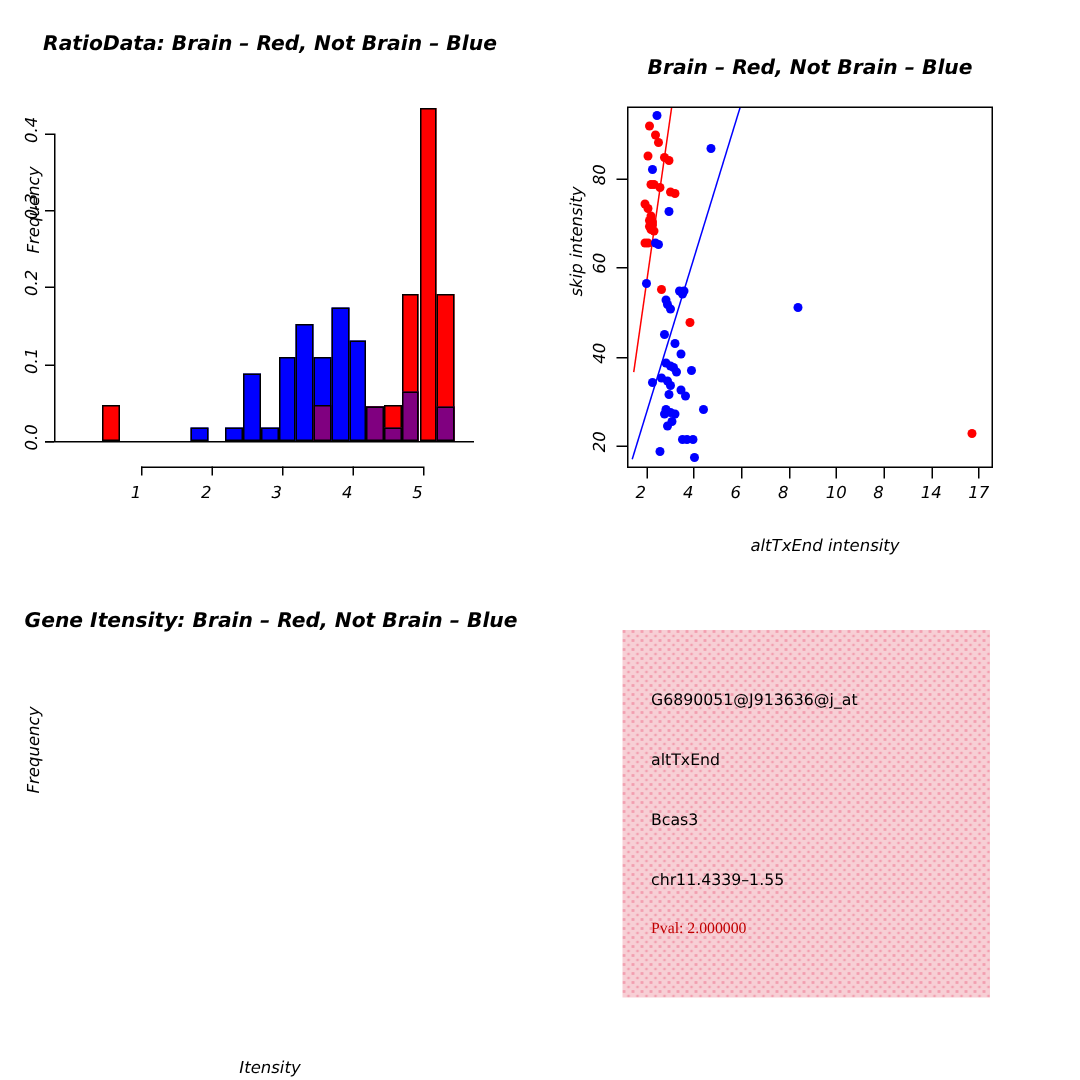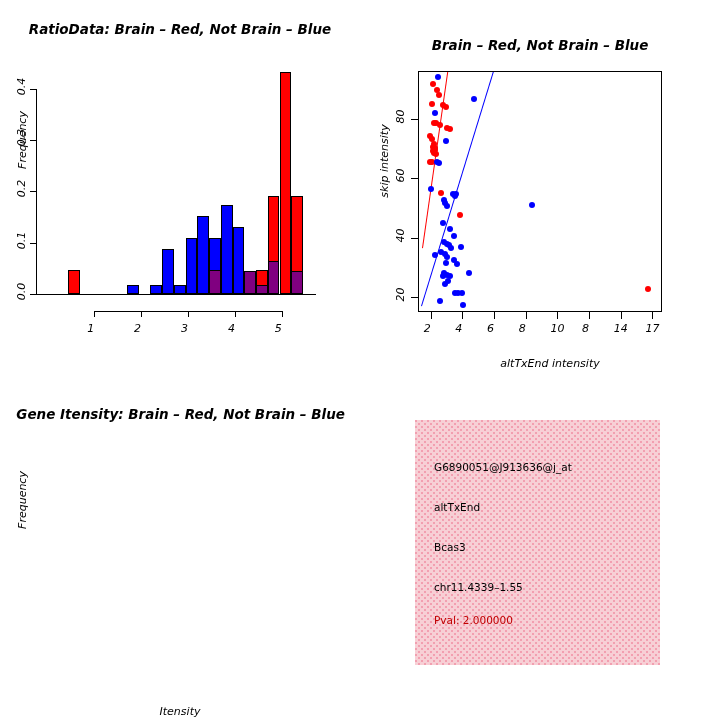--- a/index.html
+++ b/index.html
@@ -35,21 +35,21 @@
   .infobox{
     position:absolute;
     background-color:#f7cfd5;
     background-image:
       radial-gradient(circle at 1px 1px, #f29fb0 0.9px, rgba(0,0,0,0) 1.1px),
       radial-gradient(circle at 4px 4px, #f29fb0 0.9px, rgba(0,0,0,0) 1.1px);
     background-size:6px 6px, 6px 6px;
   }
   .infotext{position:absolute;font-size:10.5px;color:#000;white-space:nowrap;
     font-family:"DejaVu Sans",sans-serif;}
-  .infotext.pval{color:#c00000;}
+  .infotext.pval{color:#c00000;font-family:Liberation Serif, serif;}
 
   .plotframe{position:absolute;border:1px solid #000;box-sizing:border-box;}
 </style>
 </head>
 <body>
 
 <div class="page">
 
   <div class="panel" style="left:0;top:0;width:360px;height:360px;">
     <div class="ptitle" style="left:0;top:21px;width:360px;">RatioData: Brain – Red, Not Brain – Blue</div>

